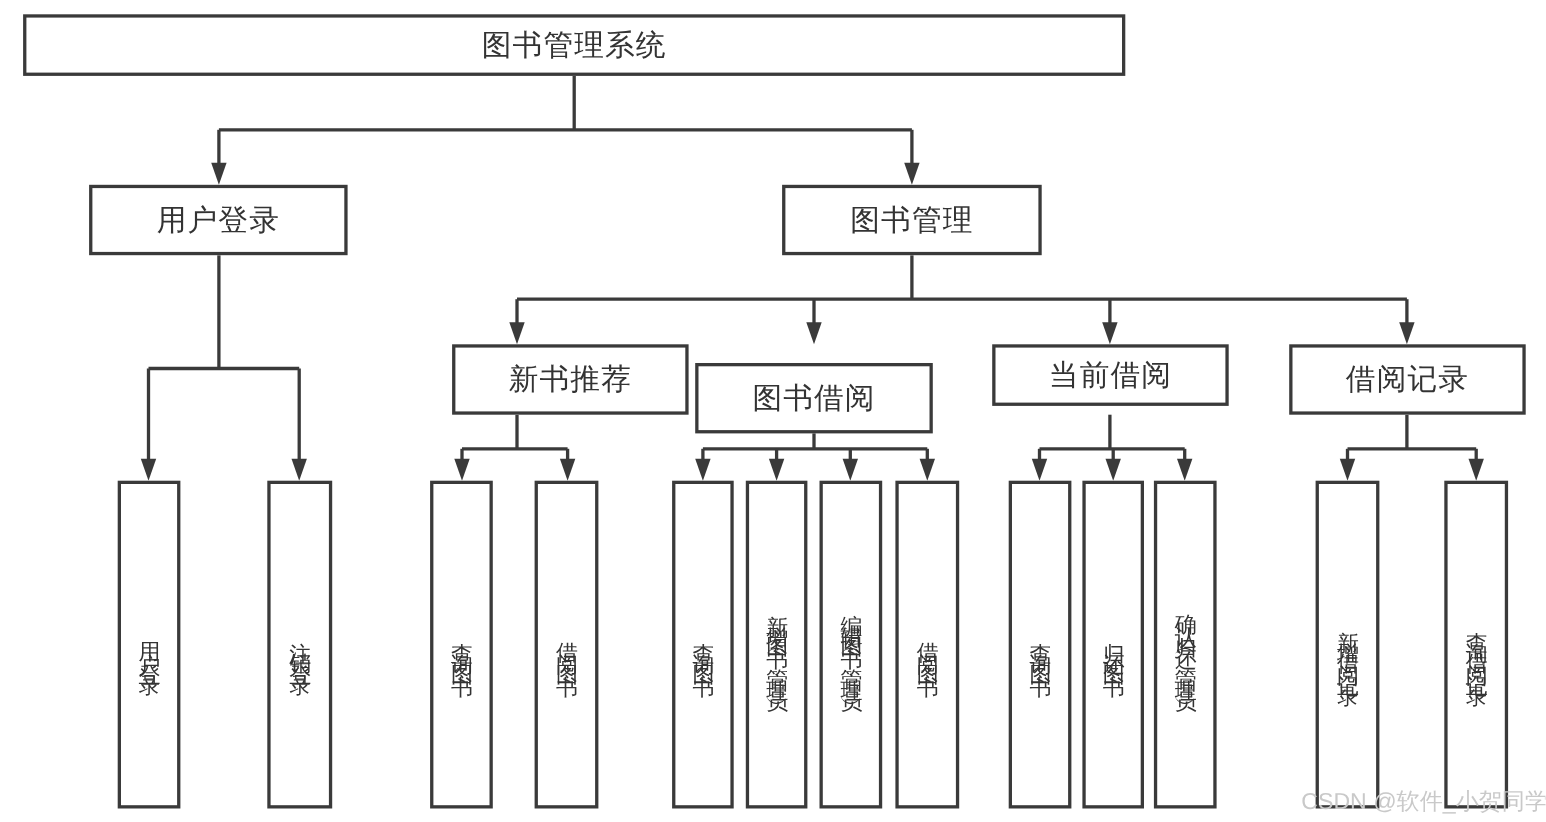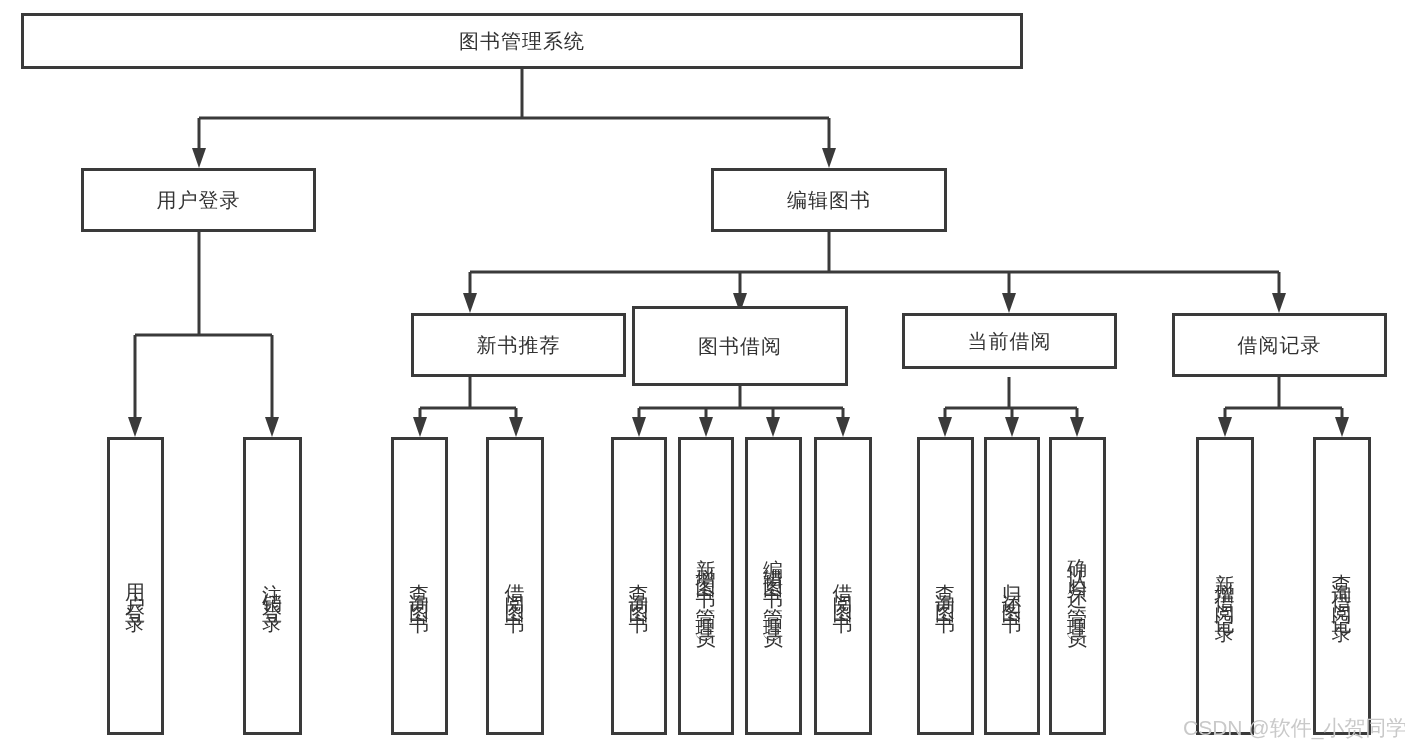--- a/index.html
+++ b/index.html
@@ -15,21 +15,21 @@
     background:#ffffff;
     overflow:hidden;
   }
   .connectors{position:absolute;left:0;top:0;width:1405px;height:747px;z-index:1;}
   .node{
     position:absolute;
     border:3px solid var(--line);
     background:#ffffff;
     display:flex;align-items:center;justify-content:center;
     color:var(--text);
-    font-size:20px;
+    font-size:27px;
     letter-spacing:1px;
     z-index:2;
   }
   .vnode{
     writing-mode:vertical-rl;
     text-orientation:upright;
     letter-spacing:10px;
     font-size:20px;
     line-height:1;
     padding-top:4px;
@@ -111,24 +111,24 @@
       <polygon points="1005,417 1019,417 1012,437"></polygon>
       <polygon points="1070,417 1084,417 1077,437"></polygon>
       <polygon points="1218,417 1232,417 1225,437"></polygon>
       <polygon points="1335,417 1349,417 1342,437"></polygon>
     </g>
   </svg>
 
   <div class="node" style="left:21px;top:13px;width:1002px;height:56px;">图书管理系统</div>
 
   <div class="node" style="left:81px;top:168px;width:235px;height:64px;">用户登录</div>
-  <div class="node" style="left:711px;top:168px;width:236px;height:64px;">编辑图书</div>
+  <div class="node" style="left:711px;top:168px;width:236px;height:64px;">图书管理</div>
 
   <div class="node" style="left:363px;top:313px;width:215px;height:64px;margin-left:48px;">新书推荐</div>
-  <div class="node" style="left:632px;top:306px;width:216px;height:80px;text-align:right;">图书借阅</div>
+  <div class="node" style="left:632px;top:330px;width:216px;height:64px;text-align:right;">图书借阅</div>
   <div class="node" style="left:902px;top:313px;width:215px;height:56px;">当前借阅</div>
   <div class="node" style="left:1172px;top:313px;width:215px;height:64px;">借阅记录</div>
 
   <div class="node vnode" style="left:107px;top:437px;width:57px;height:298px;">用户登录</div>
   <div class="node vnode" style="left:243px;top:437px;width:59px;height:298px;">注销登录</div>
 
   <div class="node vnode" style="left:391px;top:437px;width:57px;height:298px;">查询图书</div>
   <div class="node vnode" style="left:486px;top:437px;width:58px;height:298px;">借阅图书</div>
 
   <div class="node vnode" style="left:611px;top:437px;width:56px;height:298px;">查询图书</div>

